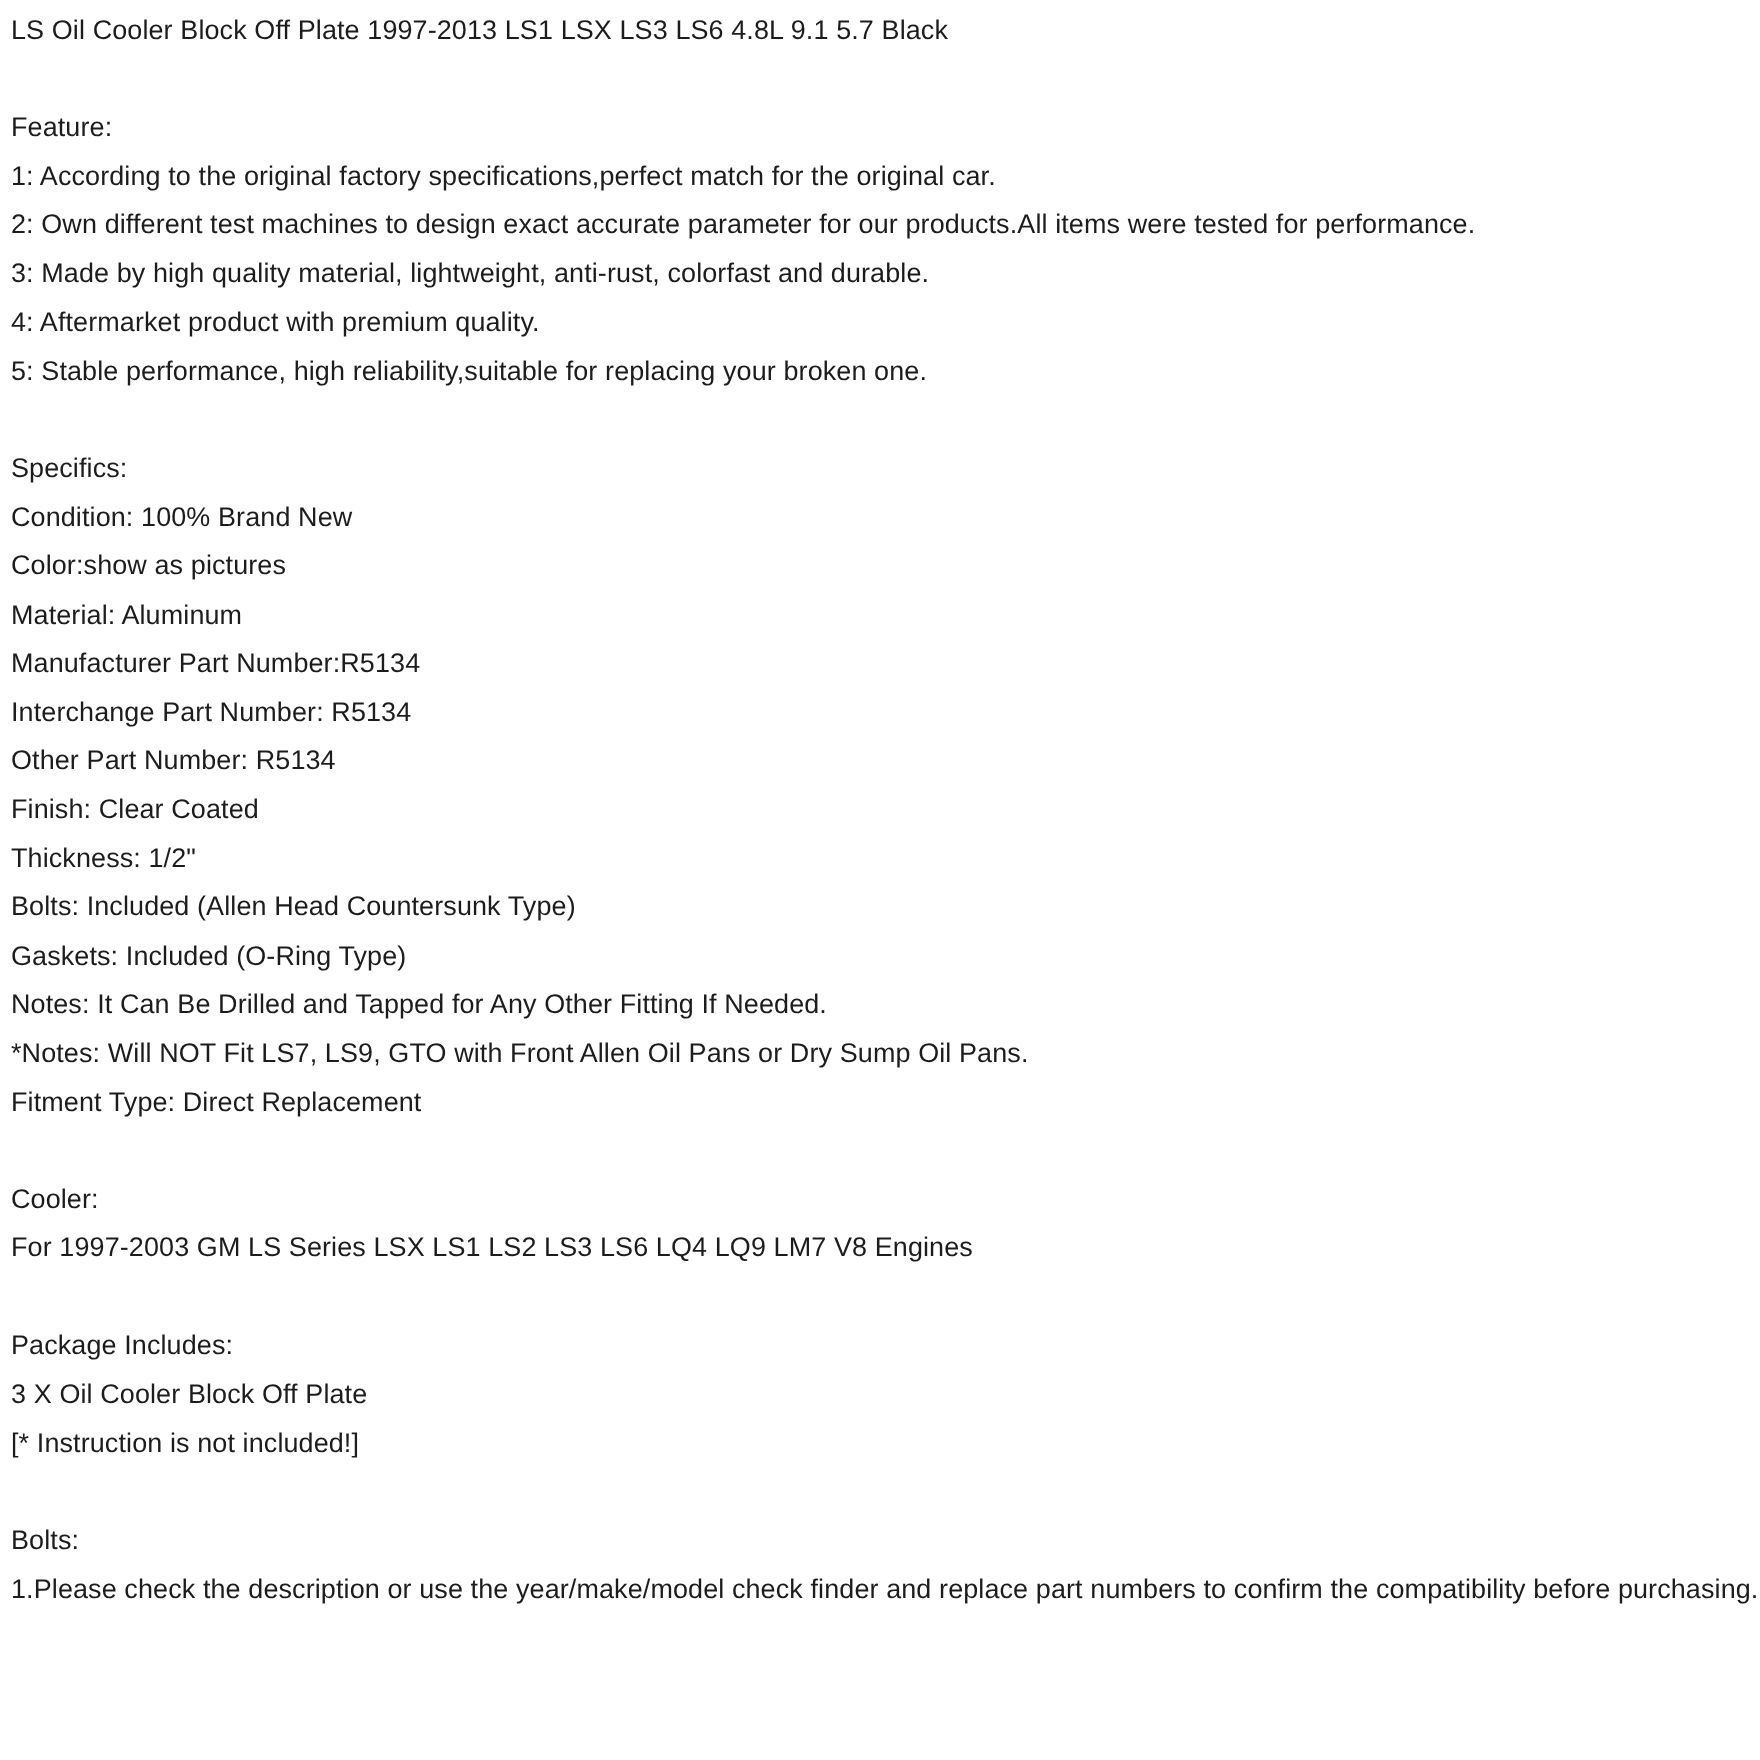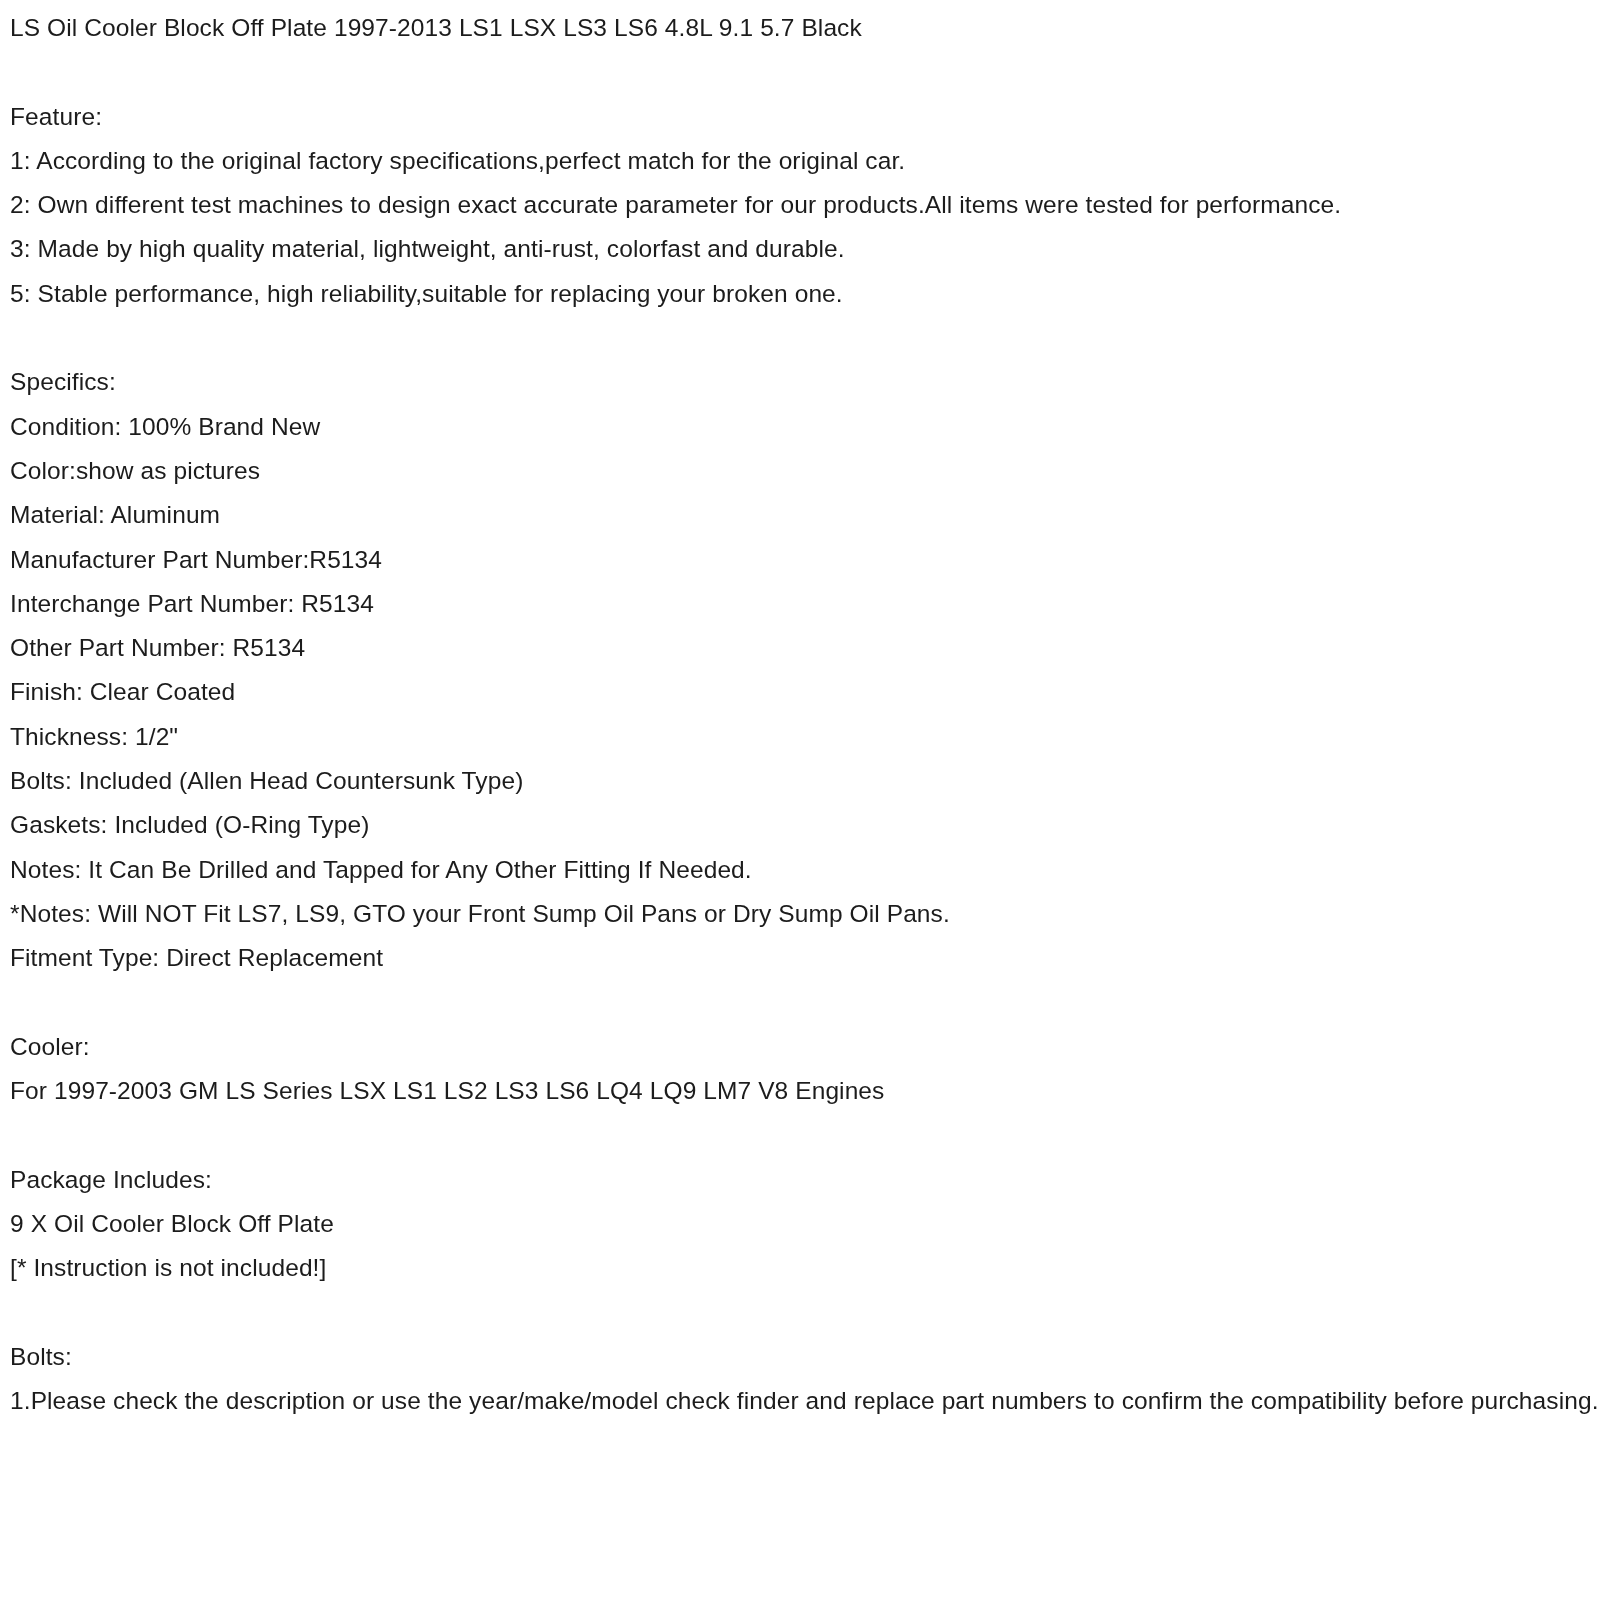--- a/index.html
+++ b/index.html
@@ -32,54 +32,55 @@
 
 <p class="line">LS Oil Cooler Block Off Plate 1997-2013 LS1 LSX LS3 LS6 4.8L 9.1 5.7 Black</p>
 
 <div class="gap"></div>
 
 <div>
   <p class="line">Feature:</p>
   <p class="line">1: According to the original factory specifications,perfect match for the original car.</p>
   <p class="line">2: Own different test machines to design exact accurate parameter for our products.All items were tested for performance.</p>
   <p class="line">3: Made by high quality material, lightweight, anti-rust, colorfast and durable.</p>
+  <p class="line">4: Aftermarket product with premium quality.</p>
   <p class="line">5: Stable performance, high reliability,suitable for replacing your broken one.</p>
 </div>
 
 <div class="gap"></div>
 
 <div>
   <p class="line">Specifics:</p>
   <p class="line">Condition: 100% Brand New</p>
   <p class="line">Color:show as pictures</p>
   <p class="line">Material: Aluminum</p>
   <p class="line">Manufacturer Part Number:R5134</p>
   <p class="line">Interchange Part Number: R5134</p>
   <p class="line">Other Part Number: R5134</p>
   <p class="line">Finish: Clear Coated</p>
   <p class="line">Thickness: 1/2"</p>
   <p class="line">Bolts: Included (Allen Head Countersunk Type)</p>
   <p class="line">Gaskets: Included (O-Ring Type)</p>
   <p class="line">Notes: It Can Be Drilled and Tapped for Any Other Fitting If Needed.</p>
-  <p class="line">*Notes: Will NOT Fit LS7, LS9, GTO your Front Sump Oil Pans or Dry Sump Oil Pans.</p>
+  <p class="line">*Notes: Will NOT Fit LS7, LS9, GTO with Front Allen Oil Pans or Dry Sump Oil Pans.</p>
   <p class="line">Fitment Type: Direct Replacement</p>
 </div>
 
 <div class="gap"></div>
 
 <div>
   <p class="line">Cooler:</p>
   <p class="line">For 1997-2003 GM LS Series LSX LS1 LS2 LS3 LS6 LQ4 LQ9 LM7 V8 Engines</p>
 </div>
 
 <div class="gap"></div>
 
 <div>
   <p class="line">Package Includes:</p>
-  <p class="line">9 X Oil Cooler Block Off Plate</p>
+  <p class="line">3 X Oil Cooler Block Off Plate</p>
   <p class="line">[* Instruction is not included!]</p>
 </div>
 
 <div class="gap"></div>
 
 <div>
   <p class="line">Bolts:</p>
   <p class="line">1.Please check the description or use the year/make/model check finder and replace part numbers to confirm the compatibility before purchasing.</p>
 </div>
 

